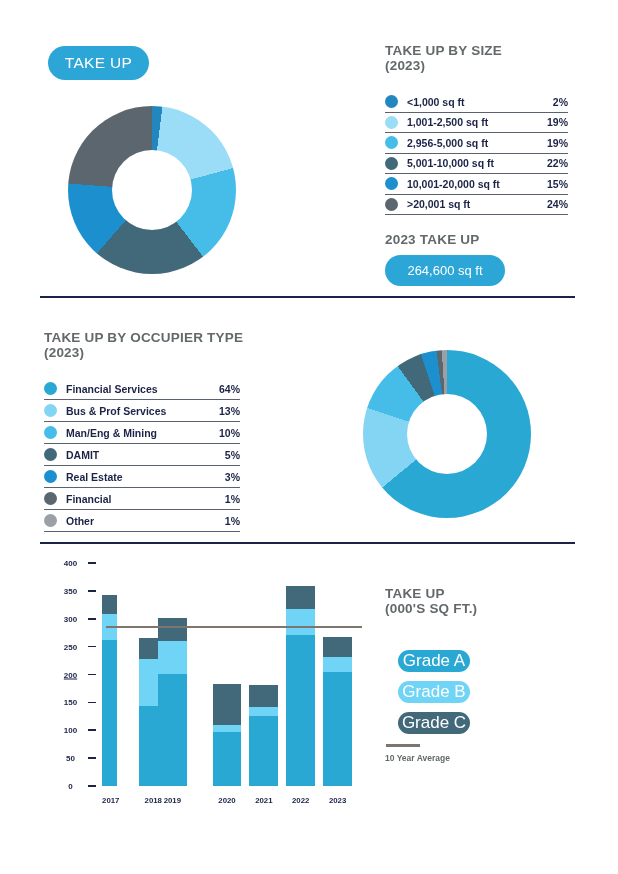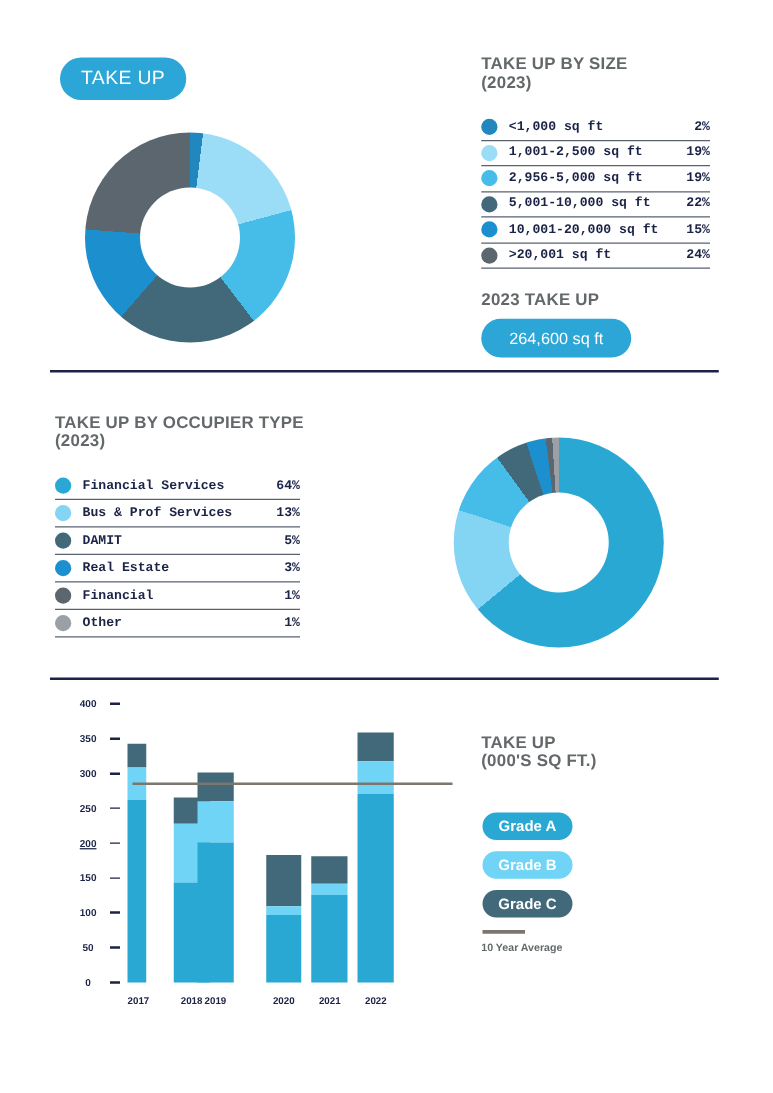--- a/index.html
+++ b/index.html
@@ -42,21 +42,21 @@
     left:50%;top:50%;transform:translate(-50%,-50%);
   }
 
   #donut-size{left:68px;top:106px;width:168px;height:168px;}
   #donut-size .hole{width:80px;height:80px;}
 
   #donut-occupier{left:363px;top:350px;width:168px;height:168px;}
   #donut-occupier .hole{width:80px;height:80px;}
 
   
-  .legend{position:absolute;font-family:Liberation Mono, monospace;}
+  .legend{position:absolute;}
   .legend-row{
     display:flex;align-items:center;
     height:19.5px;
     border-bottom:1px solid #5a6270;
   }
   .legend-row:first-child{border-top:none;}
   .swatch{
     width:13px;height:13px;border-radius:50%;
     flex:0 0 13px;margin-right:9px;
     box-shadow:0 0 0 1.5px #ffffff;
@@ -102,21 +102,21 @@
   }
   #avg-line{
     position:absolute;height:2.6px;background:#7d766e;
     left:8px;right:-6px;
   }
 
   
   #chart-legend{position:absolute;left:385px;top:586px;width:180px;}
   #chart-legend .heading{position:absolute;left:0;top:0;}
   .grade-pill{
-    position:absolute;left:1px;width:72px;height:22px;font-size:12px;font-weight:bold;
+    position:absolute;left:13px;width:72px;height:22px;font-size:17px;
   }
   #avg-swatch{position:absolute;left:1px;top:158px;width:34px;height:3px;background:#7d766e;}
   #avg-text{
     position:absolute;left:0;top:167px;
     color:#63696b;font-size:8.5px;font-weight:bold;white-space:nowrap;
   }
 </style>
 </head>
 <body>
 
@@ -175,20 +175,25 @@
   <div class="legend" id="legend-occupier">
       <div class="legend-row">
         <span class="swatch" style="background: rgb(41, 168, 212);"></span>
         <span class="legend-label">Financial Services</span>
         <span class="legend-value">64%</span>
       </div>
       <div class="legend-row">
         <span class="swatch" style="background: rgb(132, 212, 244);"></span>
         <span class="legend-label">Bus &amp; Prof Services</span>
         <span class="legend-value">13%</span>
+      </div>
+      <div class="legend-row">
+        <span class="swatch" style="background: rgb(69, 189, 232);"></span>
+        <span class="legend-label">Man/Eng &amp; Mining</span>
+        <span class="legend-value">10%</span>
       </div>
       <div class="legend-row">
         <span class="swatch" style="background: rgb(66, 105, 122);"></span>
         <span class="legend-label">DAMIT</span>
         <span class="legend-value">5%</span>
       </div>
       <div class="legend-row">
         <span class="swatch" style="background: rgb(28, 143, 207);"></span>
         <span class="legend-label">Real Estate</span>
         <span class="legend-value">3%</span>
@@ -241,20 +246,26 @@
           <div class="seg" style="height: 69.6875px; background: rgb(41, 168, 212);"></div>
           <div class="seg" style="height: 9.4775px; background: rgb(111, 212, 245);"></div>
           <div class="seg" style="height: 22.3px; background: rgb(66, 105, 122);"></div>
           <div class="year">2021</div>
         </div>
         <div class="bar" style="left: 188.34px; width: 28.7486px; height: 199.585px;">
           <div class="seg" style="height: 150.525px; background: rgb(41, 168, 212);"></div>
           <div class="seg" style="height: 26.76px; background: rgb(111, 212, 245);"></div>
           <div class="seg" style="height: 22.3px; background: rgb(66, 105, 122);"></div>
           <div class="year">2022</div>
+        </div>
+        <div class="bar" style="left: 225.197px; width: 28.7486px; height: 149.41px;">
+          <div class="seg" style="height: 113.73px; background: rgb(41, 168, 212);"></div>
+          <div class="seg" style="height: 15.61px; background: rgb(111, 212, 245);"></div>
+          <div class="seg" style="height: 20.07px; background: rgb(66, 105, 122);"></div>
+          <div class="year">2023</div>
         </div>
         <div id="avg-line" style="bottom: 157.773px; background: rgb(125, 118, 110);"></div>
       </div>
   <div class="tick" style="left: 32px; top: 222.2px;"></div>
       <div class="axis-label" style="top: 223px; right: 271px; width: 29px;">0</div>
       <div class="tick" style="left: 32px; top: 194.325px;"></div>
       <div class="axis-label" style="top: 195.125px; right: 271px; width: 29px;">50</div>
       <div class="tick" style="left: 32px; top: 166.45px;"></div>
       <div class="axis-label" style="top: 167.25px; right: 271px; width: 29px;">100</div>
       <div class="tick" style="left: 32px; top: 138.575px;"></div>

